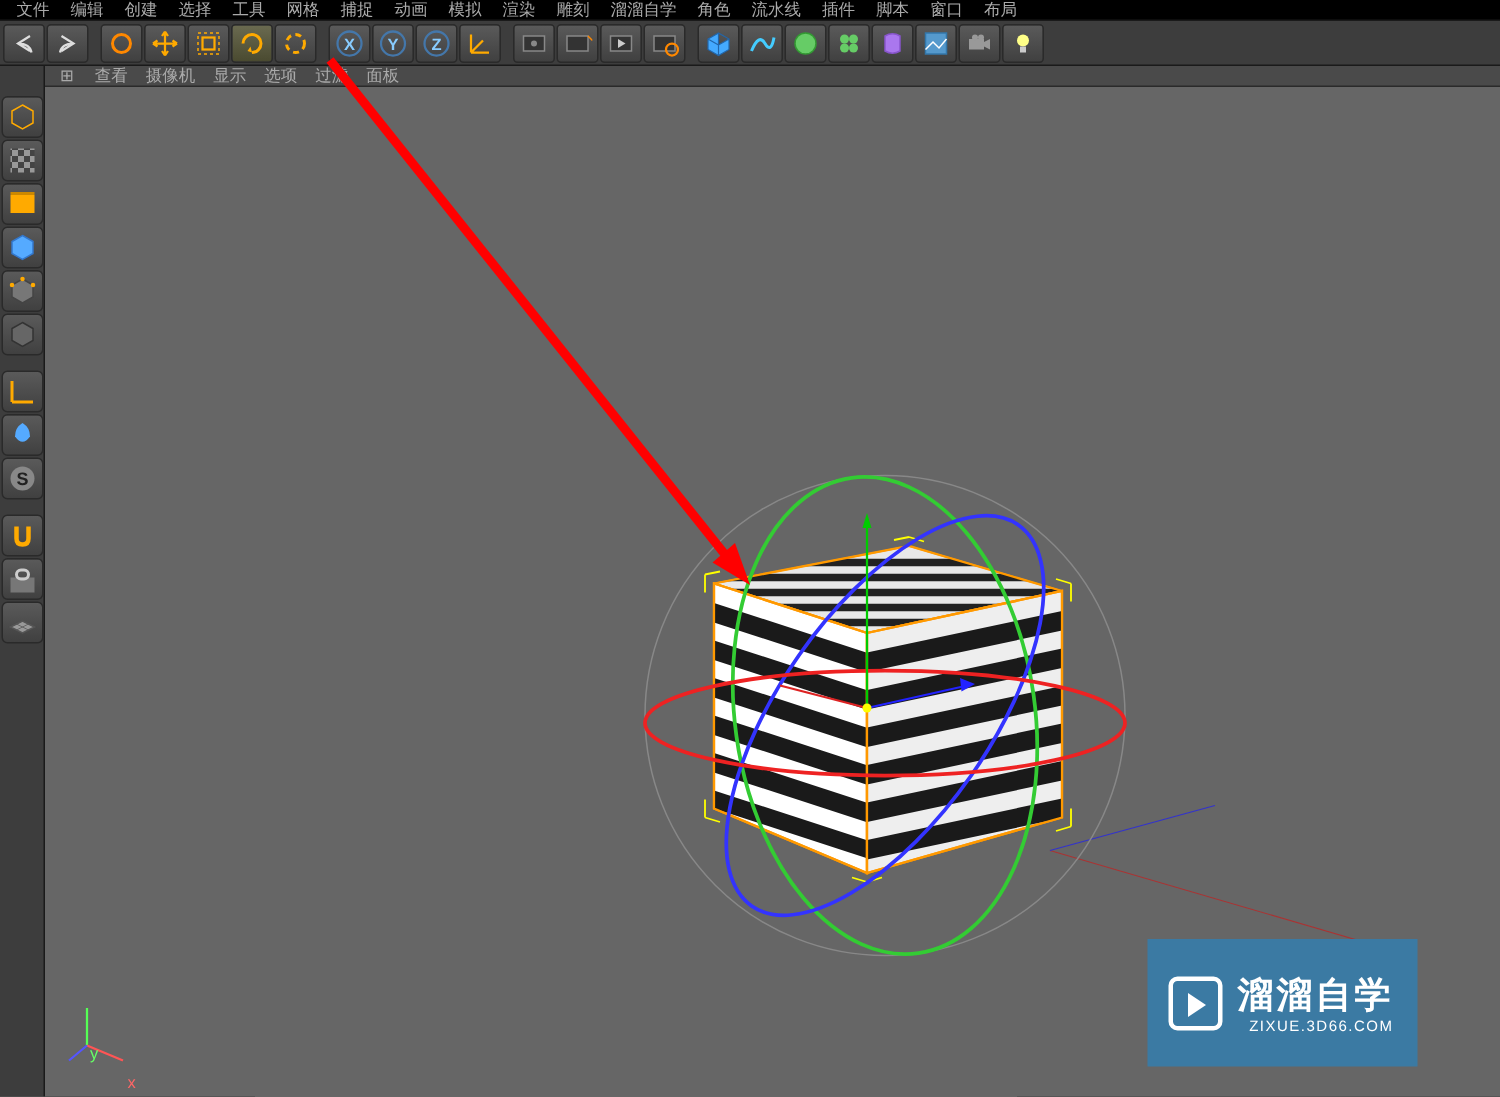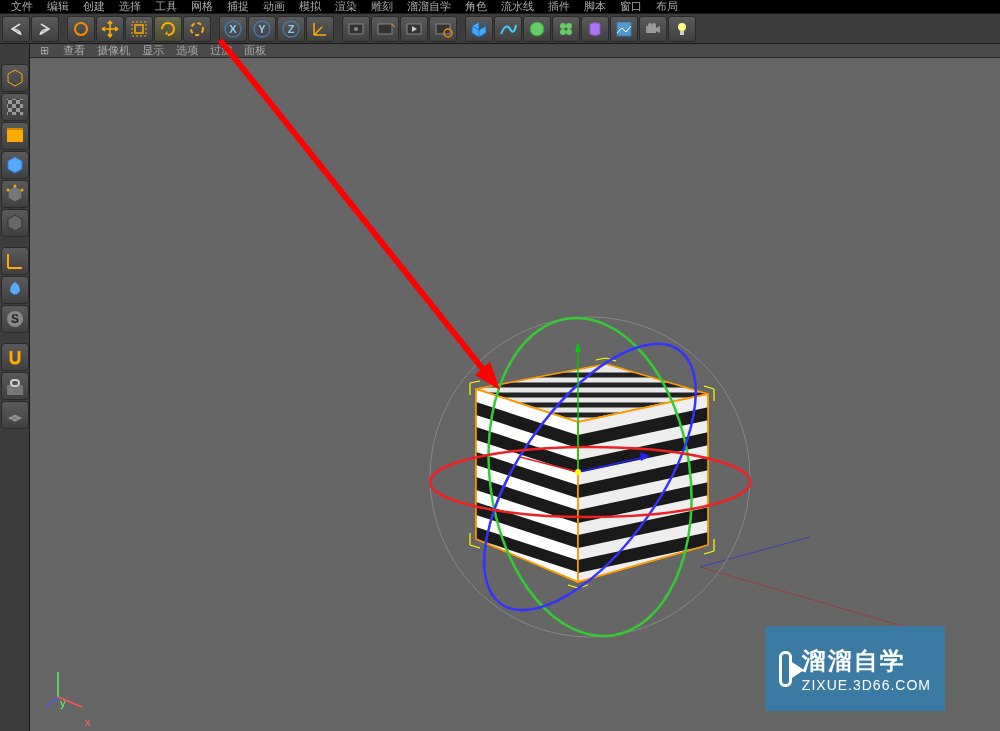--- a/index.html
+++ b/index.html
@@ -182,21 +182,21 @@
     display: flex;
     flex-direction: column;
     color: #fff;
   }
   .watermark-text .line1 {
     font-size: 24px;
     font-weight: bold;
     letter-spacing: 2px;
   }
   .watermark-text .line2 {
-    font-size: 14px;
+    font-size: 10px;
     letter-spacing: 1px;
     text-align: right;
   }
 
   
   .annotation {
     position: absolute;
     top: 0;
     left: 0;
     width: 100%;

